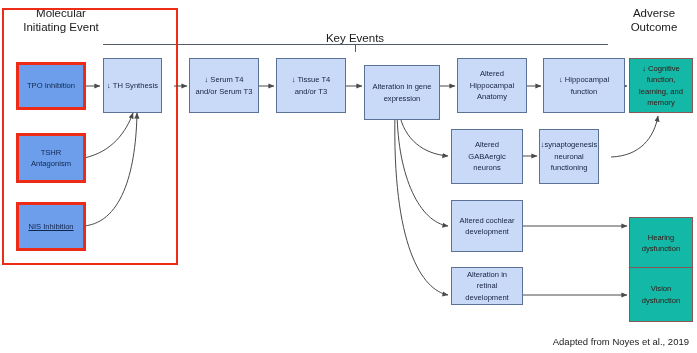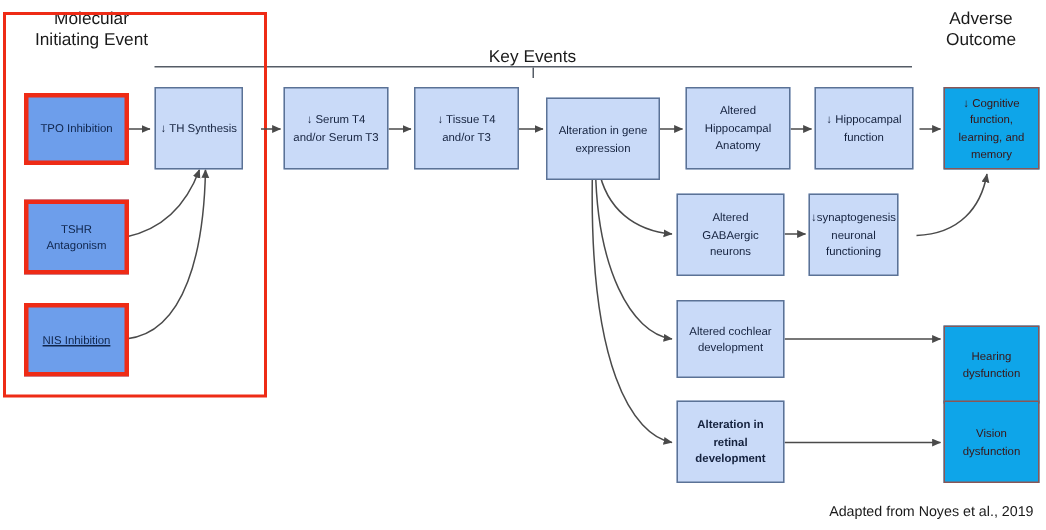--- a/index.html
+++ b/index.html
@@ -77,21 +77,21 @@
   .node.mie {
     background: #6d9eeb;
     border: 3px solid #ee2b16;
     color: #10264d;
   }
   .node.ke {
     background: #c9daf8;
     border: 1px solid #5b7296;
   }
   .node.ao {
-    background: #0ea5e9;
+    background: #14b8a6;
     border: 1px solid #8a5656;
     color: #3a1414;
   }
 
   
   #wires {
     position: absolute;
     left: 0;
     top: 0;
     width: 697px;
@@ -175,33 +175,33 @@
   <div class="node ke" style="left:103px; top:58px; width:59px; height:55px;">↓ TH Synthesis</div>
   <div class="node ke" style="left:189px; top:58px; width:70px; height:55px;">↓ Serum T4
 and/or Serum T3</div>
   <div class="node ke" style="left:276px; top:58px; width:70px; height:55px;">↓ Tissue T4
 and/or T3</div>
   <div class="node ke" style="left:364px; top:65px; width:76px; height:55px;">Alteration in gene
 expression</div>
   <div class="node ke" style="left:457px; top:58px; width:70px; height:55px;">Altered
 Hippocampal
 Anatomy</div>
-  <div class="node ke" style="left:543px; top:58px; width:66px; height:55px;">↓ Hippocampal
+  <div class="node ke" style="left:543px; top:58px; width:82px; height:55px;">↓ Hippocampal
 function</div>
 
   <div class="node ke" style="left:451px; top:129px; width:72px; height:55px;">Altered
 GABAergic
 neurons</div>
   <div class="node ke" style="left:539px; top:129px; width:60px; height:55px;">↓synaptogenesis
 neuronal
 functioning</div>
 
   <div class="node ke" style="left:451px; top:200px; width:72px; height:52px;">Altered cochlear
 development</div>
-  <div class="node ke" style="left:451px; top:267px; width:72px; height:55px;font-weight:bold;">Alteration in
+  <div class="node ke" style="left:451px; top:267px; width:72px; height:38px;">Alteration in
 retinal
 development</div>
 
   <div class="node ao" style="left:629px; top:58px; width:64px; height:55px;">↓ Cognitive
 function,
 learning, and
 memory</div>
   <div class="node ao" style="left:629px; top:217px; width:64px; height:52px;">Hearing
 dysfunction</div>
   <div class="node ao" style="left:629px; top:267px; width:64px; height:55px;">Vision

